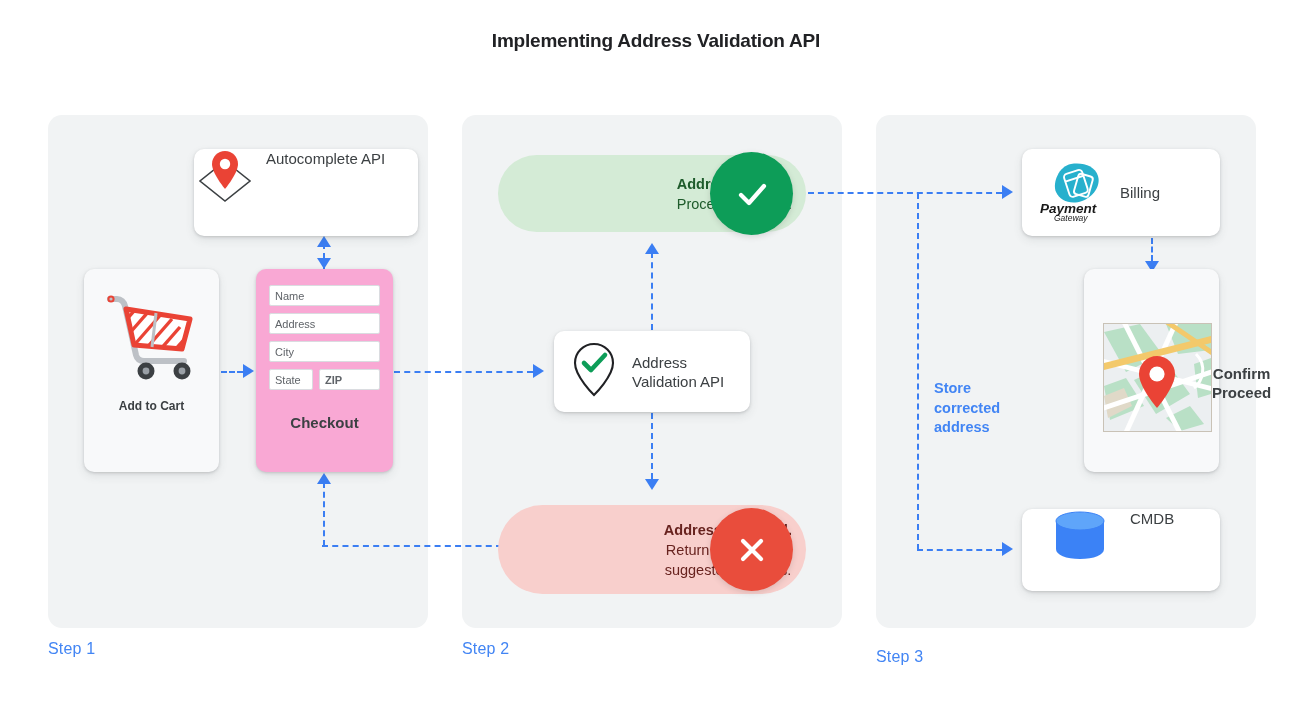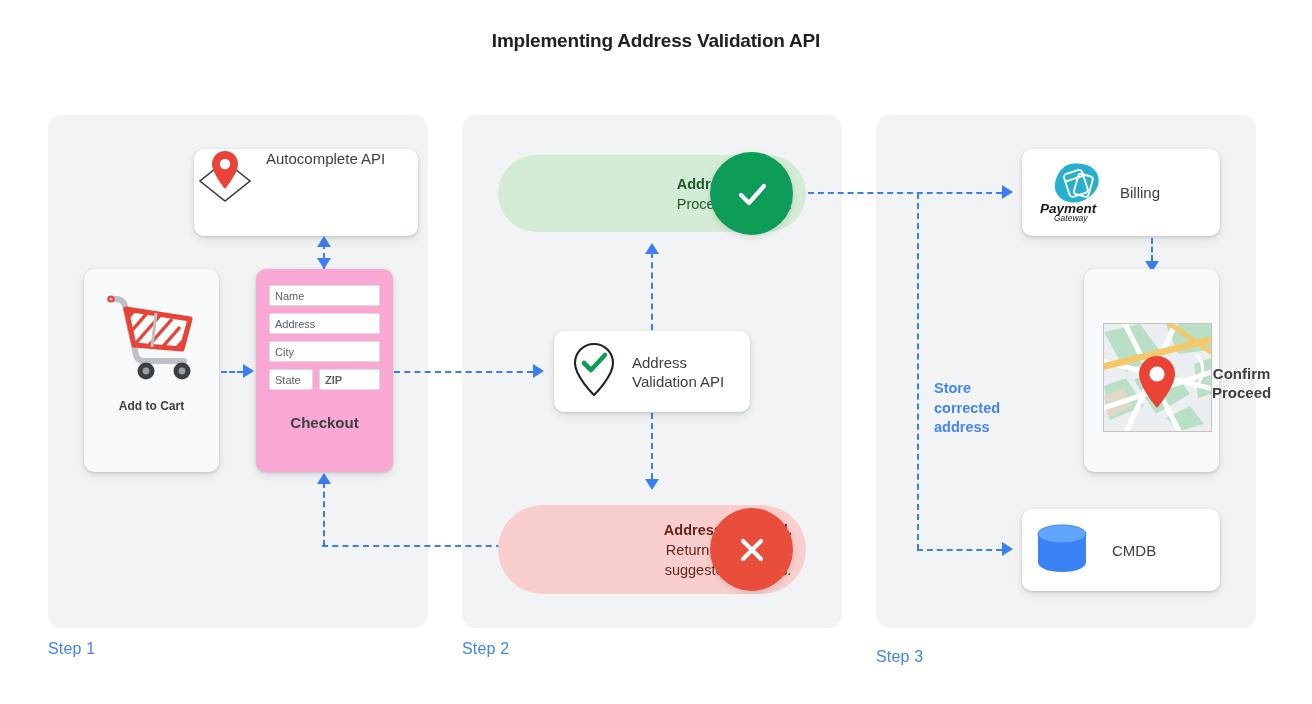--- a/index.html
+++ b/index.html
@@ -154,21 +154,21 @@
     padding-top: 14px;
     padding-left: 19px;
   }
   #card-confirm .big-label {
     margin-top: 11px; font-size: 15px; font-weight: bold; color: #3c4043;
     text-align: center; line-height: 19px;
   }
 
   #card-cmdb {
     left: 1022px; top: 509px; width: 198px; height: 82px;
-    display: flex; align-items: center; padding-left: 12px;
+    display: flex; padding-left: 30px;
   }
   #card-cmdb .card-label { margin-left: 22px; }
 
   .store-note {
     position: absolute;
     left: 934px; top: 343px;
     font-size: 14.5px; font-weight: bold; color: #4285f4;
     line-height: 19.5px;
     margin-top: 36px;
   }

